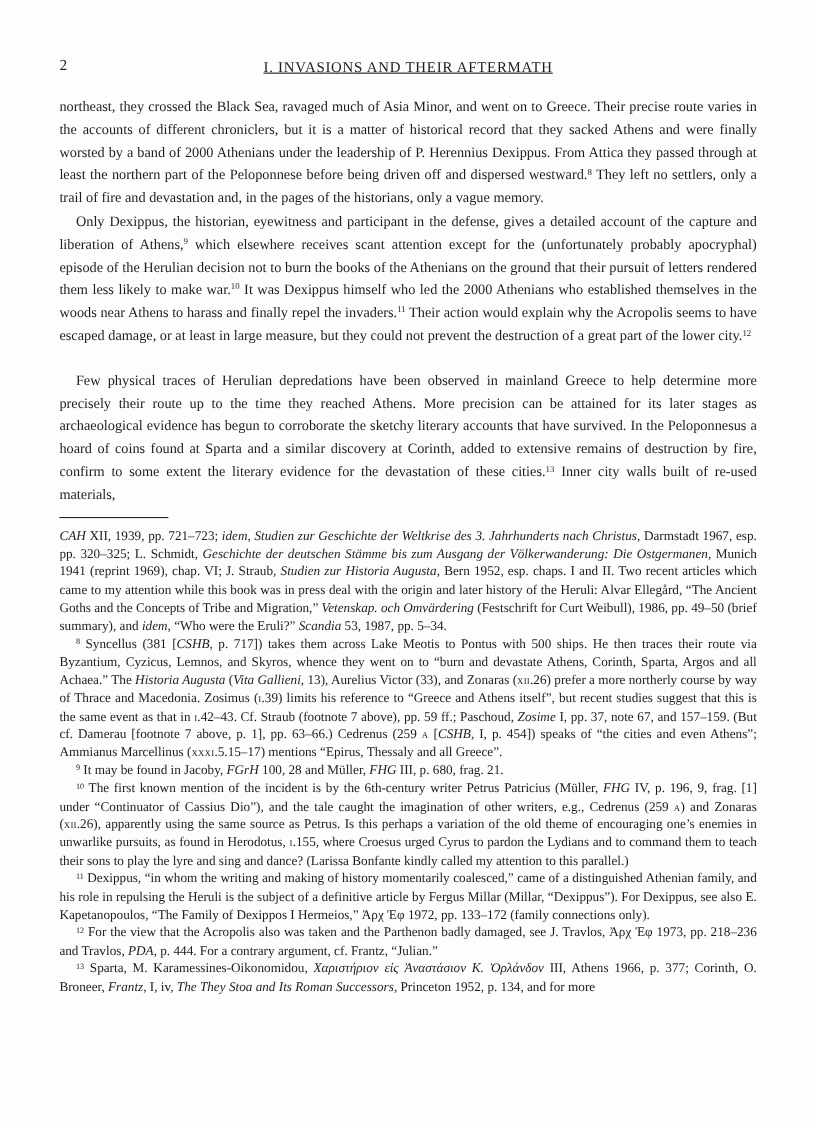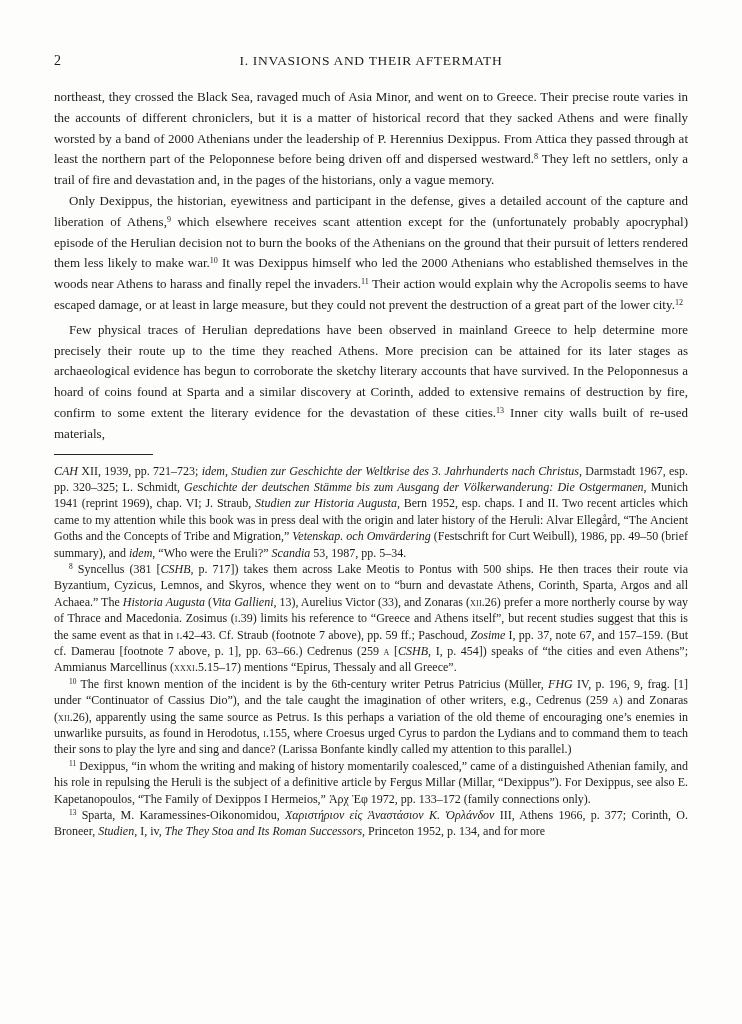--- a/index.html
+++ b/index.html
@@ -18,26 +18,27 @@
 
   .header { position:relative; height:17px; margin-bottom:18px; }
   .page-num {
     position:absolute; left:0; top:0;
     font-size:14px; line-height:17px;
   }
   .running-head {
     text-align:center;
     font-size:13.5px; line-height:17px;
     letter-spacing:0.7px;
+    text-decoration:underline;
   }
 
   .bodytext { font-size:13px; line-height:20.8px; text-align:justify; }
   .para { margin:0; }
   .para.indent { text-indent:15px;font-family:Liberation Serif, serif; }
-  .para.gap { margin-top:4px; }
+  .para.gap { margin-top:20px; }
 
   .fnrule {
     width:99px;
     border:none; border-top:1.5px solid #262626;
     margin:9px 0 8px 0;
   }
 
   .footnotes { font-size:12px; line-height:16.4px; text-align:justify; }
   .fn { margin:0; text-indent:15px; }
   .fn.cont { text-indent:0; }
@@ -60,18 +61,20 @@
     <p class="para">northeast, they crossed the Black Sea, ravaged much of Asia Minor, and went on to Greece. Their precise route varies in the accounts of different chroniclers, but it is a matter of historical record that they sacked Athens and were finally worsted by a band of 2000 Athenians under the leadership of P. Herennius Dexippus. From Attica they passed through at least the northern part of the Peloponnese before being driven off and dispersed westward.<sup>8</sup> They left no settlers, only a trail of fire and devastation and, in the pages of the historians, only a vague memory.</p>
     <p class="para indent">Only Dexippus, the historian, eyewitness and participant in the defense, gives a detailed account of the capture and liberation of Athens,<sup>9</sup> which elsewhere receives scant attention except for the (unfortunately probably apocryphal) episode of the Herulian decision not to burn the books of the Athenians on the ground that their pursuit of letters rendered them less likely to make war.<sup>10</sup> It was Dexippus himself who led the 2000 Athenians who established themselves in the woods near Athens to harass and finally repel the invaders.<sup>11</sup> Their action would explain why the Acropolis seems to have escaped damage, or at least in large measure, but they could not prevent the destruction of a great part of the lower city.<sup>12</sup></p>
     <p class="para indent gap">Few physical traces of Herulian depredations have been observed in mainland Greece to help determine more precisely their route up to the time they reached Athens. More precision can be attained for its later stages as archaeological evidence has begun to corroborate the sketchy literary accounts that have survived. In the Peloponnesus a hoard of coins found at Sparta and a similar discovery at Corinth, added to extensive remains of destruction by fire, confirm to some extent the literary evidence for the devastation of these cities.<sup>13</sup> Inner city walls built of re-used materials,</p>
   </div>
 
   <hr class="fnrule">
 
   <div class="footnotes">
     <p class="fn cont"><i>CAH</i> XII, 1939, pp. 721–723; <i>idem</i>, <i>Studien zur Geschichte der Weltkrise des 3. Jahrhunderts nach Christus</i>, Darmstadt 1967, esp. pp. 320–325; L. Schmidt, <i>Geschichte der deutschen Stämme bis zum Ausgang der Völkerwanderung: Die Ostgermanen</i>, Munich 1941 (reprint 1969), chap. VI; J. Straub, <i>Studien zur Historia Augusta</i>, Bern 1952, esp. chaps. I and II. Two recent articles which came to my attention while this book was in press deal with the origin and later history of the Heruli: Alvar Ellegård, “The Ancient Goths and the Concepts of Tribe and Migration,” <i>Vetenskap. och Omvärdering</i> (Festschrift for Curt Weibull), 1986, pp. 49–50 (brief summary), and <i>idem</i>, “Who were the Eruli?” <i>Scandia</i> 53, 1987, pp. 5–34.</p>
     <p class="fn"><sup>8</sup> Syncellus (381 [<i>CSHB</i>, p. 717]) takes them across Lake Meotis to Pontus with 500 ships. He then traces their route via Byzantium, Cyzicus, Lemnos, and Skyros, whence they went on to “burn and devastate Athens, Corinth, Sparta, Argos and all Achaea.” The <i>Historia Augusta</i> (<i>Vita Gallieni</i>, 13), Aurelius Victor (33), and Zonaras (<span class="sc">xii</span>.26) prefer a more northerly course by way of Thrace and Macedonia. Zosimus (<span class="sc">i</span>.39) limits his reference to “Greece and Athens itself”, but recent studies suggest that this is the same event as that in <span class="sc">i</span>.42–43. Cf. Straub (footnote 7 above), pp. 59 ff.; Paschoud, <i>Zosime</i> I, pp. 37, note 67, and 157–159. (But cf. Damerau [footnote 7 above, p. 1], pp. 63–66.) Cedrenus (259 <span class="sc">a</span> [<i>CSHB</i>, I, p. 454]) speaks of “the cities and even Athens”; Ammianus Marcellinus (<span class="sc">xxxi</span>.5.15–17) mentions “Epirus, Thessaly and all Greece”.</p>
+    <p class="fn"><sup>9</sup> It may be found in Jacoby, <i>FGrH</i> 100, 28 and Müller, <i>FHG</i> III, p. 680, frag. 21.</p>
     <p class="fn"><sup>10</sup> The first known mention of the incident is by the 6th-century writer Petrus Patricius (Müller, <i>FHG</i> IV, p. 196, 9, frag. [1] under “Continuator of Cassius Dio”), and the tale caught the imagination of other writers, e.g., Cedrenus (259 <span class="sc">a</span>) and Zonaras (<span class="sc">xii</span>.26), apparently using the same source as Petrus. Is this perhaps a variation of the old theme of encouraging one’s enemies in unwarlike pursuits, as found in Herodotus, <span class="sc">i</span>.155, where Croesus urged Cyrus to pardon the Lydians and to command them to teach their sons to play the lyre and sing and dance? (Larissa Bonfante kindly called my attention to this parallel.)</p>
     <p class="fn"><sup>11</sup> Dexippus, “in whom the writing and making of history momentarily coalesced,” came of a distinguished Athenian family, and his role in repulsing the Heruli is the subject of a definitive article by Fergus Millar (Millar, “Dexippus”). For Dexippus, see also E. Kapetanopoulos, “The Family of Dexippos I Hermeios,” Ἀρχ Ἐφ 1972, pp. 133–172 (family connections only).</p>
-    <p class="fn"><sup>13</sup> Sparta, M. Karamessines-Oikonomidou, <i>Χαριστήριον εἰς Ἀναστάσιον Κ. Ὀρλάνδον</i> III, Athens 1966, p. 377; Corinth, O. Broneer, <i>Studien</i>, I, iv, <i>The They Stoa and Its Roman Successors</i>, Princeton 1952, p. 134, and for more</p>
+    <p class="fn"><sup>12</sup> For the view that the Acropolis also was taken and the Parthenon badly damaged, see J. Travlos, Ἀρχ Ἐφ 1973, pp. 218–236 and Travlos, <i>PDA</i>, p. 444. For a contrary argument, cf. Frantz, “Julian.”</p>
+    <p class="fn"><sup>13</sup> Sparta, M. Karamessines-Oikonomidou, <i>Χαριστήριον εἰς Ἀναστάσιον Κ. Ὀρλάνδον</i> III, Athens 1966, p. 377; Corinth, O. Broneer, <i>Frantz</i>, I, iv, <i>The They Stoa and Its Roman Successors</i>, Princeton 1952, p. 134, and for more</p>
   </div>
 
 </div>
 
 </body></html>

